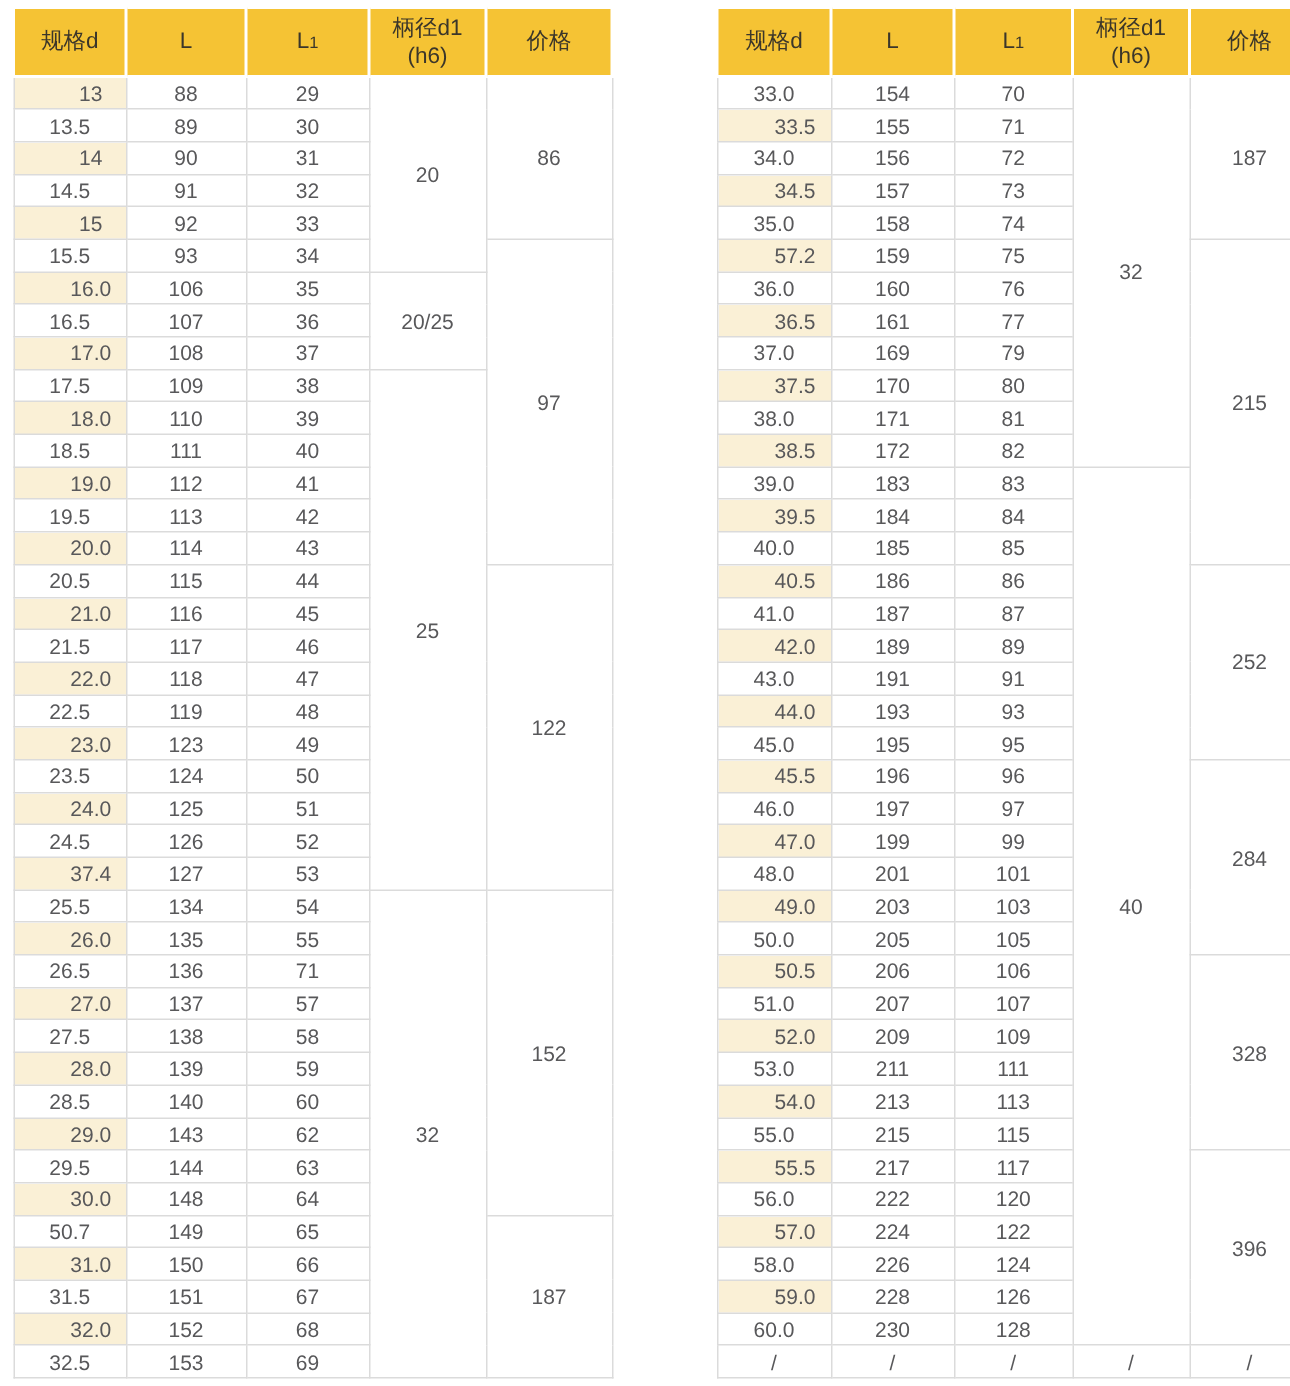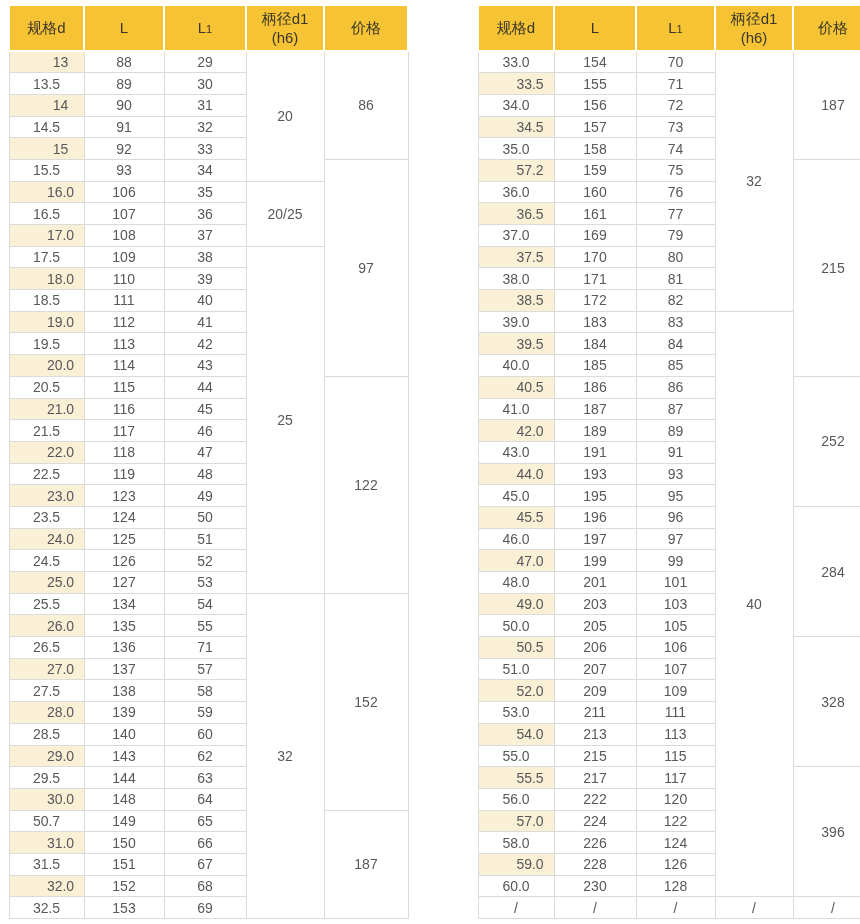--- a/index.html
+++ b/index.html
@@ -209,21 +209,21 @@
           <td class="shaded">24.0</td>
           <td>125</td>
           <td>51</td>
         </tr>
         <tr>
           <td>24.5</td>
           <td>126</td>
           <td>52</td>
         </tr>
         <tr>
-          <td class="shaded">25.0</td>
+          <td class="shaded">37.4</td>
           <td>127</td>
           <td>53</td>
         </tr>
         <tr>
           <td>25.5</td>
           <td>134</td>
           <td>54</td>
           <td rowspan="15" class="merged">32</td>
           <td rowspan="10" class="merged">152</td>
         </tr>

